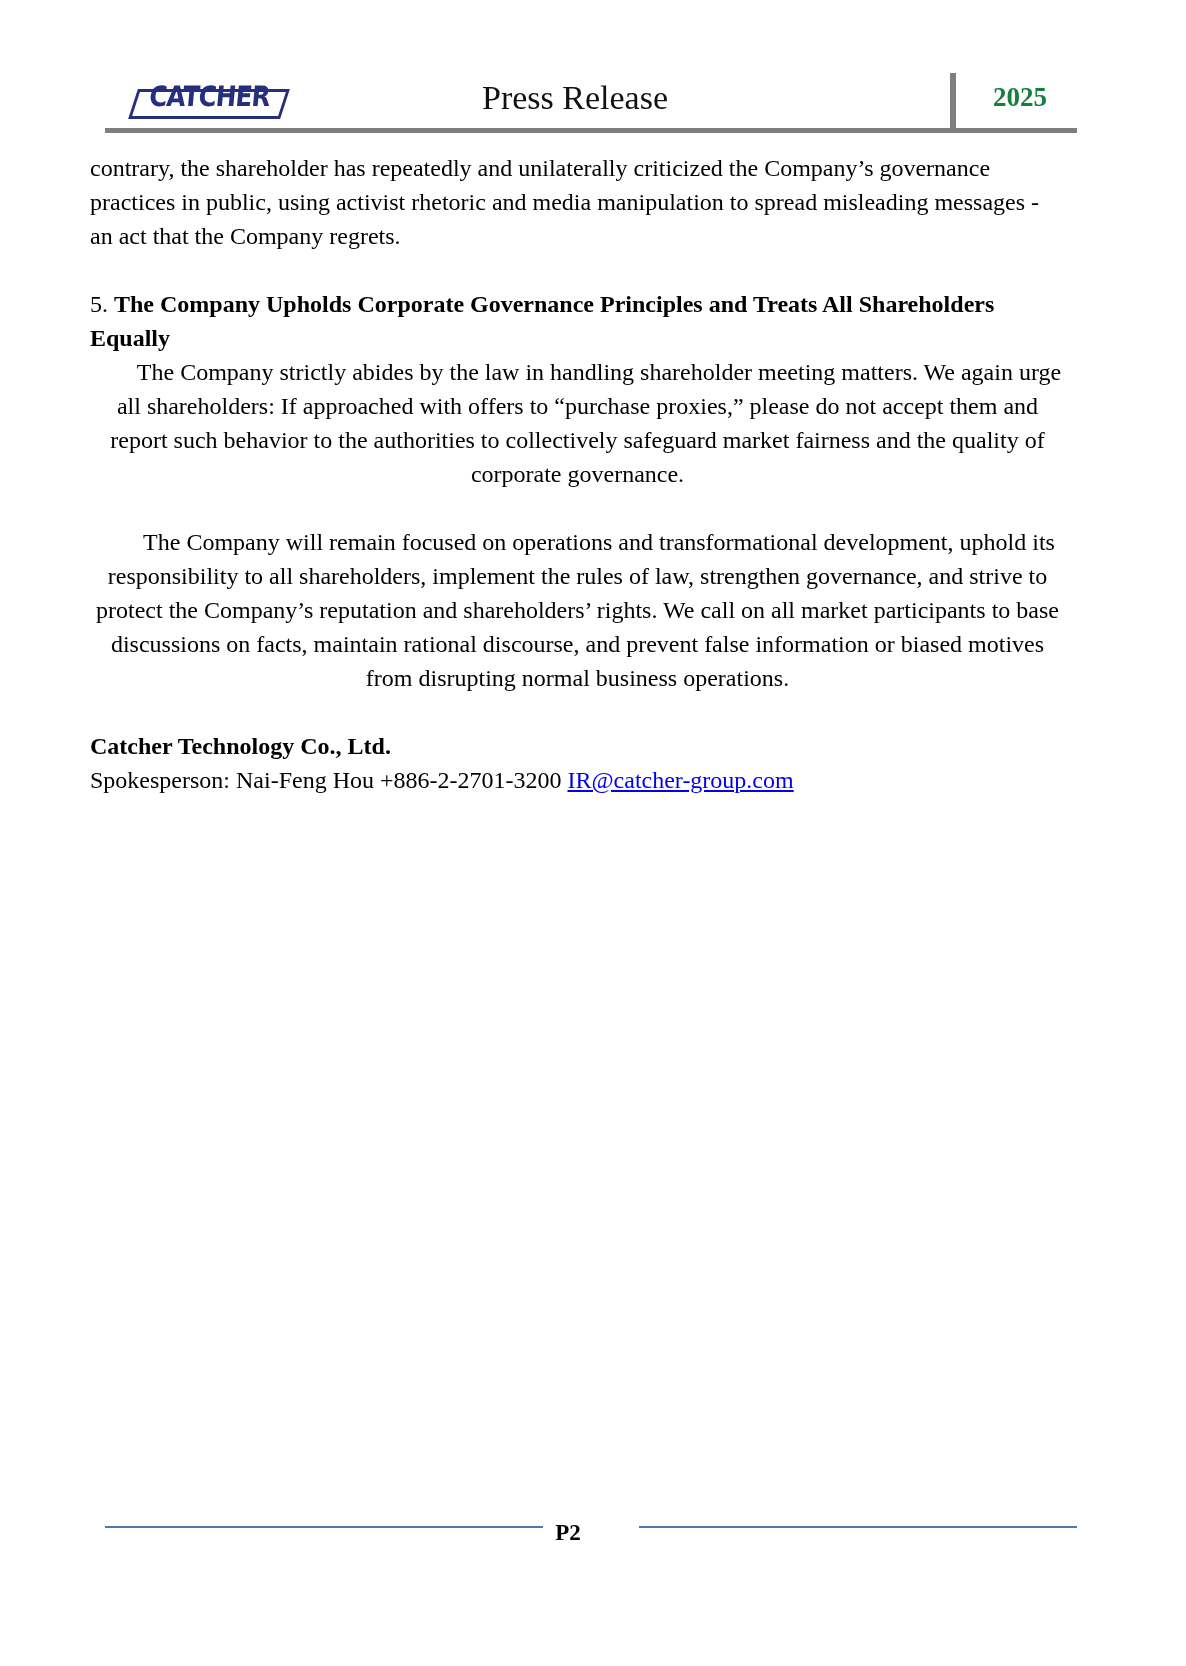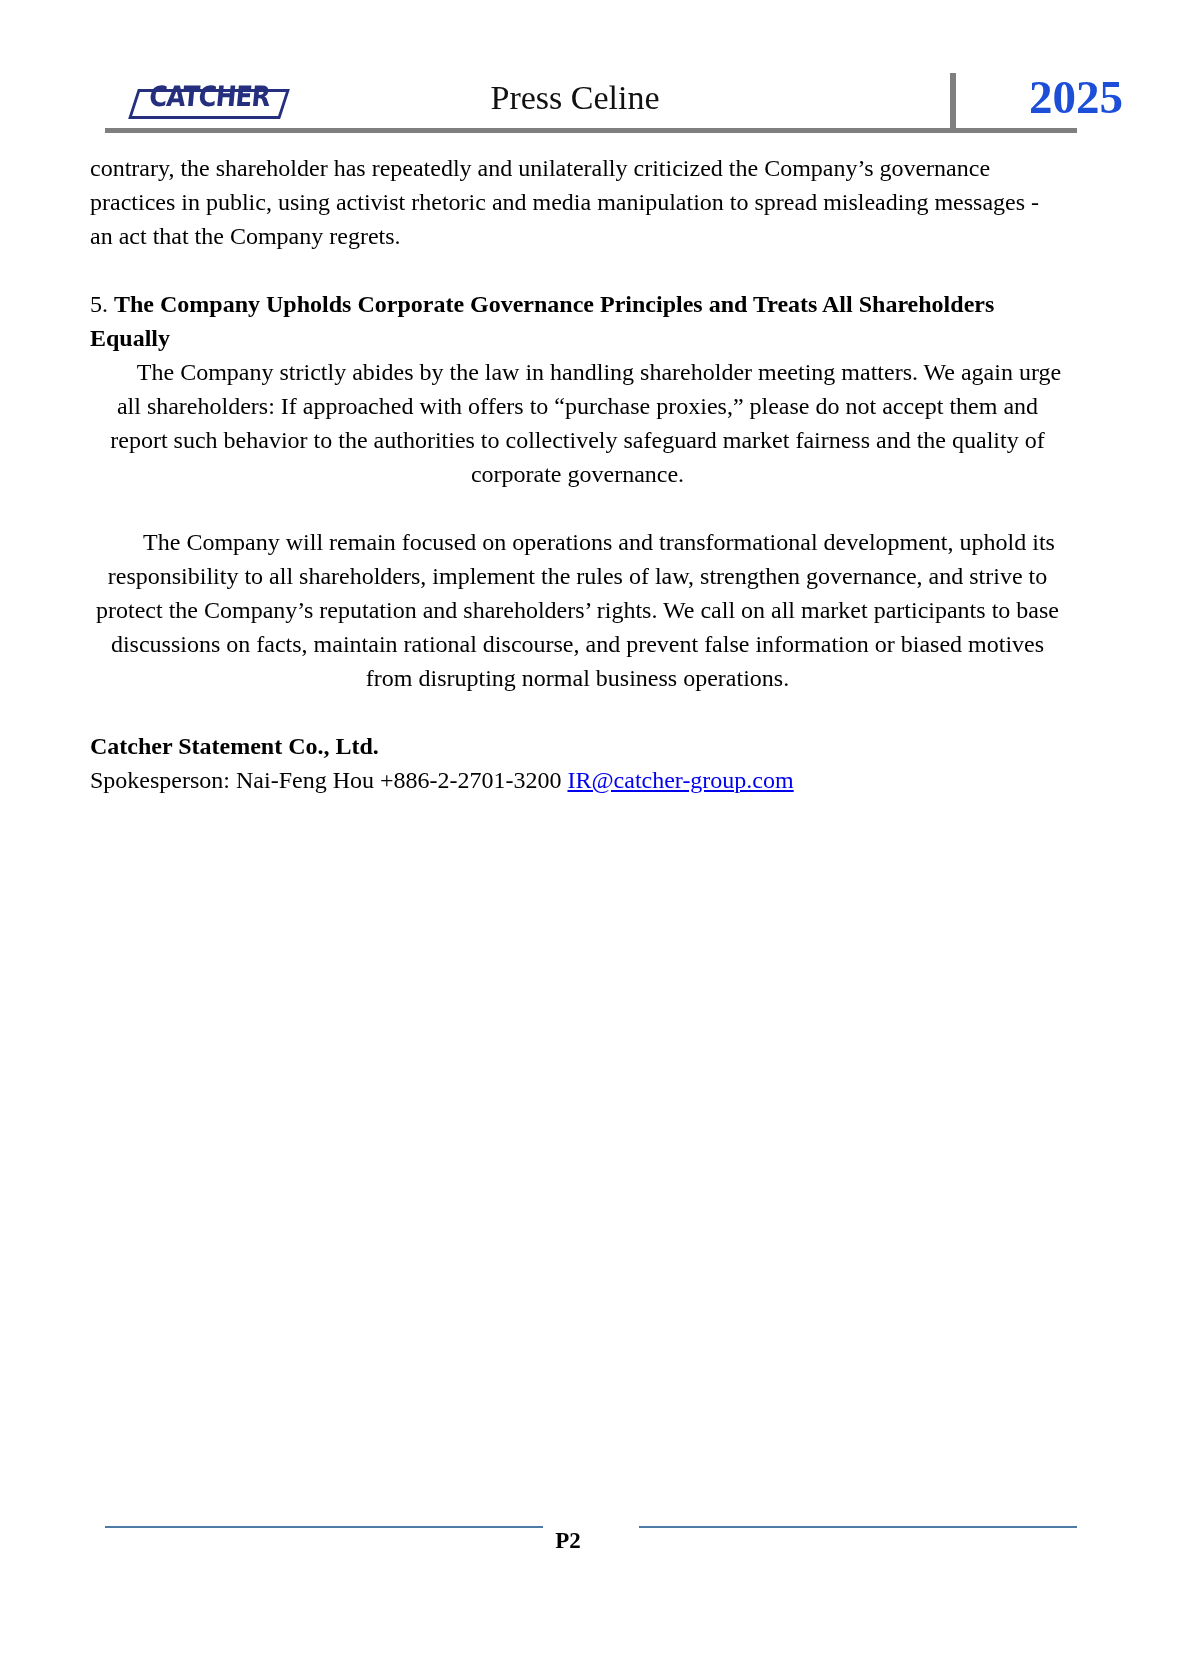--- a/index.html
+++ b/index.html
@@ -34,25 +34,25 @@
     position:absolute; left:375px; top:77px; width:400px;
     text-align:center;
     font-size:34px; line-height:42px;
     color:#111;
   }
   .header-vbar {
     position:absolute; left:950px; top:73px; width:6px; height:60px;
     background:#7f7f7f;
   }
   .header-year {
-    position:absolute; left:1020px; top:76px; width:112px;
+    position:absolute; left:964px; top:76px; width:112px;
     text-align:center;
-    font-size:47px; line-height:42px;
+    font-size:27px; line-height:42px;
     font-weight:bold;
-    color:#1d4ed8;
+    color:#15803d;
   }
   .header-rule {
     position:absolute; left:105px; top:128px; width:972px; height:5px;
     background:#7f7f7f;
   }
 
   
   .content {
     position:absolute; left:90px; top:151px; width:975px;
     font-size:24px; line-height:34px;
@@ -66,48 +66,48 @@
   .stmt-line { }
   a.email-link { color:#0000ee; text-decoration:underline; cursor:pointer; }
 
   
   .footer {
     position:absolute; left:105px; top:1516px; width:972px;
     display:flex; align-items:flex-start;
     font-size:23px; line-height:34px;
   }
   .fline { flex:1; height:0; border-top:2px solid #4d7ba5; margin-top:10px; }
-  .page-label { font-weight:bold; margin:8px 58px 0 12px; }
+  .page-label { font-weight:bold; margin:0 58px 0 12px; }
 </style>
 </head>
 <body>
 
 <div class="page">
 
   <div class="logo">
     <div class="logo-frame"></div>
     <div class="logo-text">CATCHER</div>
   </div>
-  <div class="header-title">Press Celine</div>
+  <div class="header-title">Press Release</div>
   <div class="header-vbar"></div>
   <div class="header-year">2025</div>
   <div class="header-rule"></div>
 
   <div class="content">
 
     <p>contrary, the shareholder has repeatedly and unilaterally criticized the Company’s governance practices in public, using activist rhetoric and media manipulation to spread misleading messages - an act that the Company regrets.</p>
 
     <p class="gap"><span class="sec-num">5.</span><span class="bold">The Company Upholds Corporate Governance Principles and Treats All Shareholders Equally</span></p>
 
     <p class="indent">The Company strictly abides by the law in handling shareholder meeting matters. We again urge all shareholders: If approached with offers to “purchase proxies,” please do not accept them and report such behavior to the authorities to collectively safeguard market fairness and the quality of corporate governance.</p>
 
     <p class="indent gap">The Company will remain focused on operations and transformational development, uphold its responsibility to all shareholders, implement the rules of law, strengthen governance, and strive to protect the Company’s reputation and shareholders’ rights. We call on all market participants to base discussions on facts, maintain rational discourse, and prevent false information or biased motives from disrupting normal business operations.</p>
 
     <div class="gap">
-      <div class="stmt-line bold">Catcher Statement Co., Ltd.</div>
+      <div class="stmt-line bold">Catcher Technology Co., Ltd.</div>
       <div class="stmt-line"><span>Spokesperson: Nai-Feng Hou +886-2-2701-3200 </span><a class="email-link">IR@catcher-group.com</a></div>
     </div>
 
   </div>
 
   <div class="footer">
     <div class="fline"></div>
     <span class="page-label">P2</span>
     <div class="fline"></div>
   </div>

